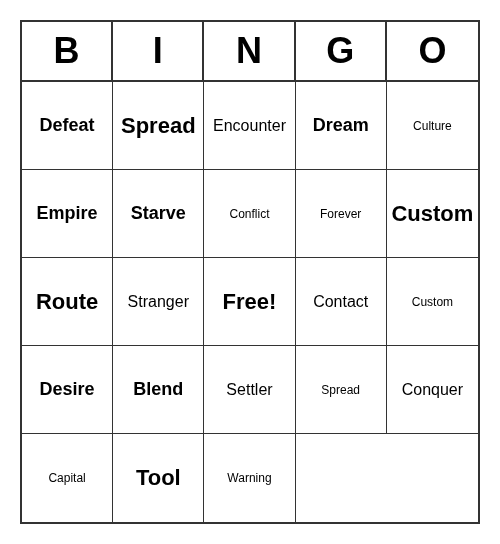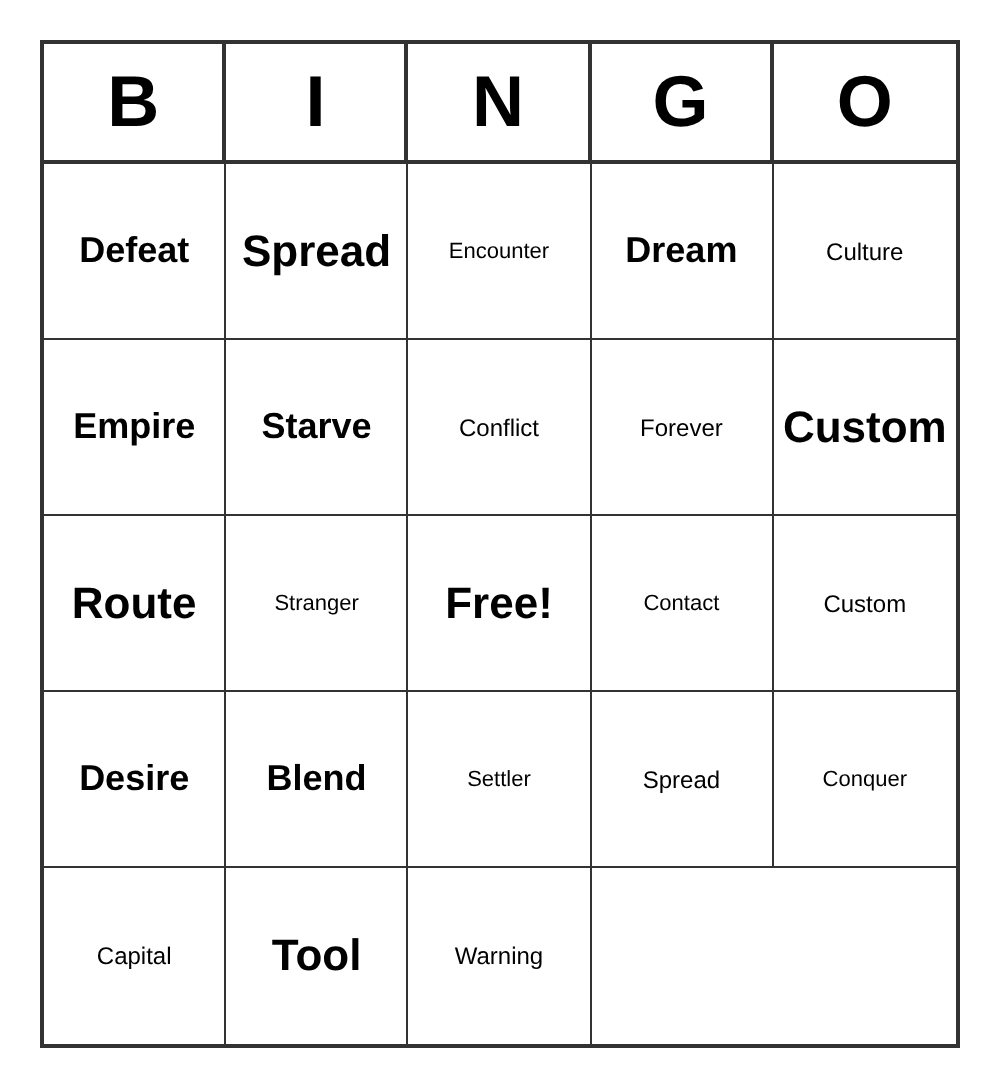--- a/index.html
+++ b/index.html
@@ -76,21 +76,21 @@
     .size-medium {
       font-size: 18px;
       font-weight: bold;
     }
 
     .size-normal {
       font-size: 12px;
     }
 
     .size-small {
-      font-size: 11px;
+      font-size: 16px;
     }
   </style>
 </head>
 <body>
 
 <div class="bingo-card">
   <div class="bingo-header">
   <div class="bingo-header-cell">B</div>
       <div class="bingo-header-cell">I</div>
       <div class="bingo-header-cell">N</div>

